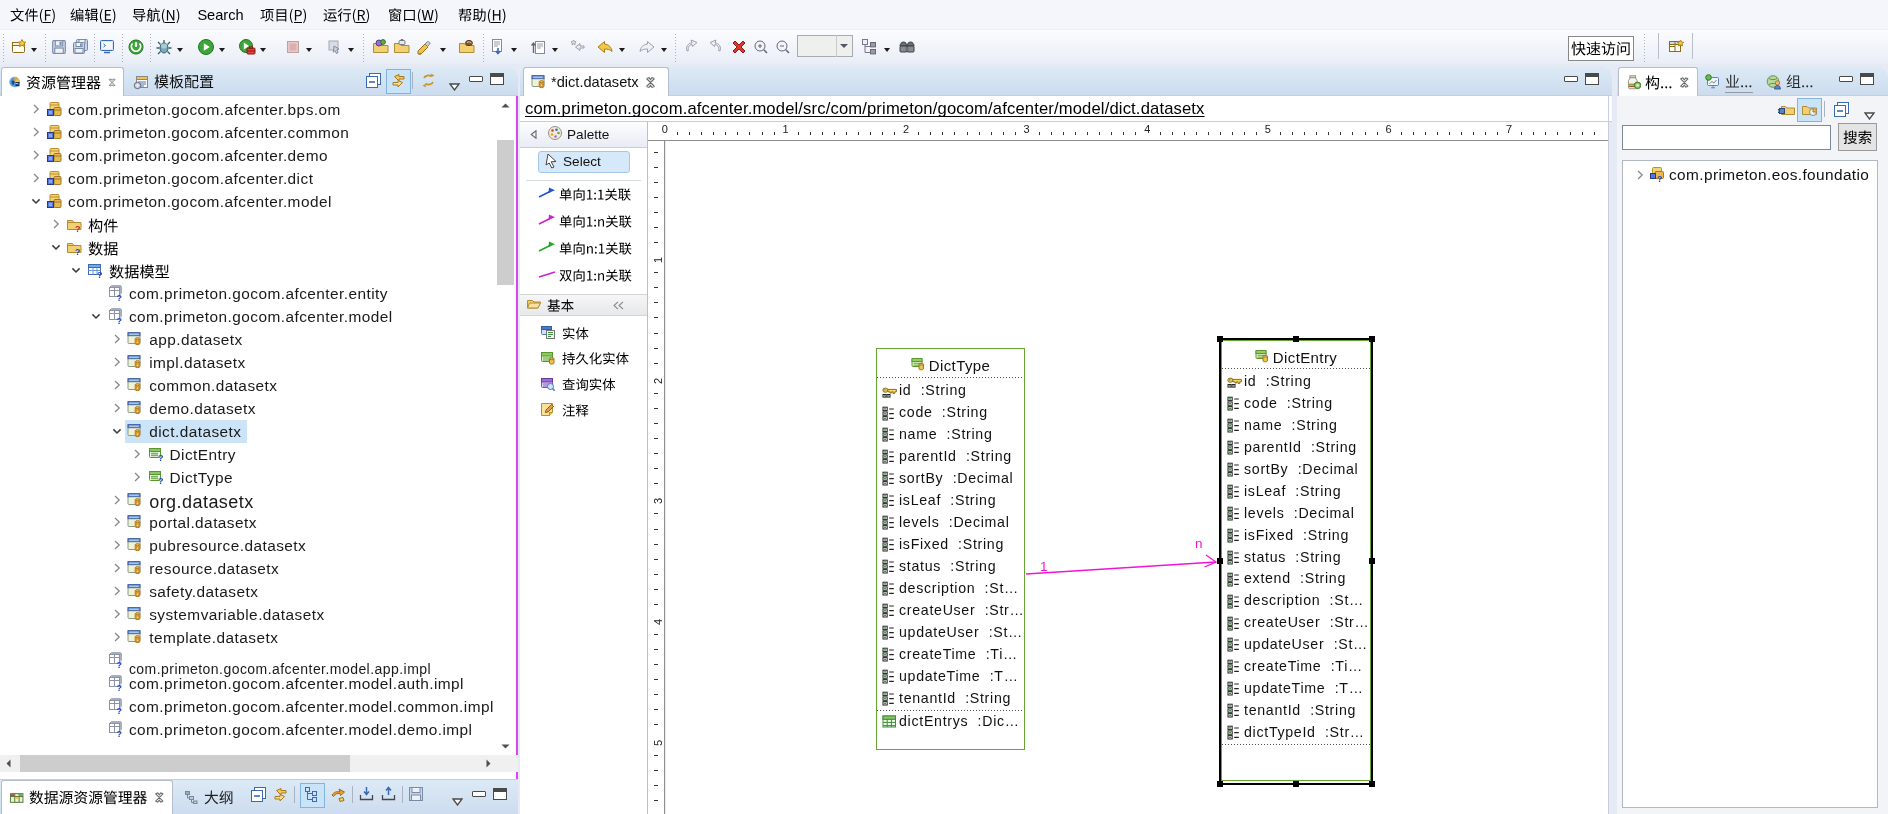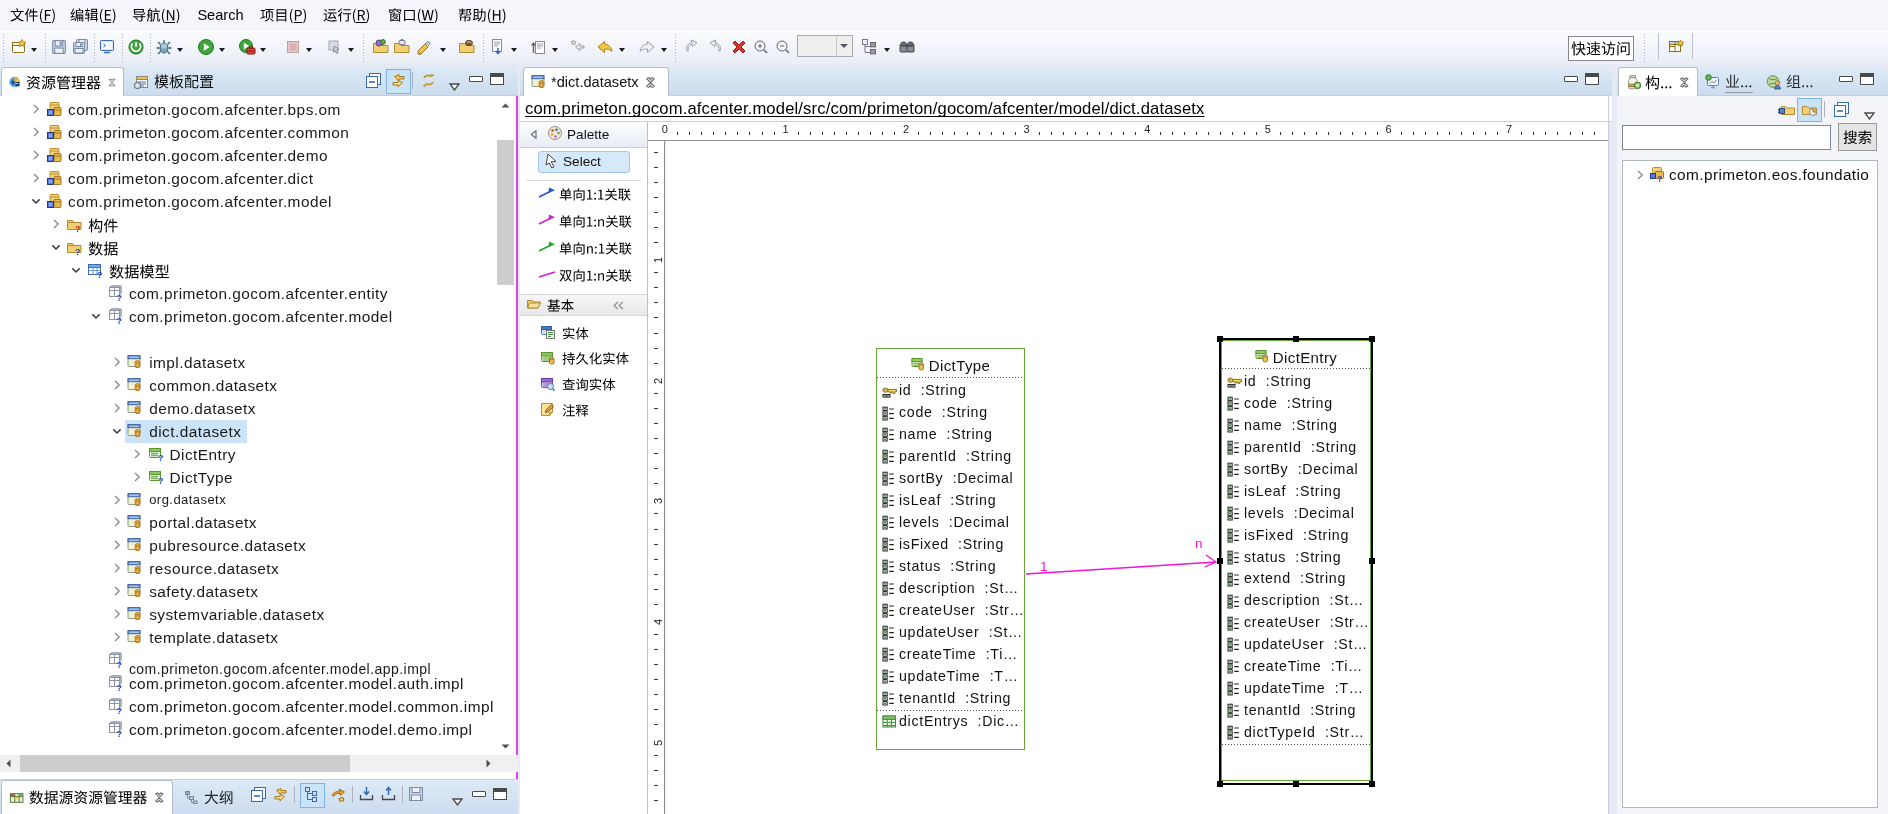--- a/index.html
+++ b/index.html
@@ -392,20 +392,34 @@
           <path d="M4.4 6.4L8 10l3.6-3.6" fill="none" stroke="#3c3c3c" stroke-width="1.5"></path>
         </svg></span>
       <span class="abs" style="left:106.9px;top:3px"><svg width="16" height="16" viewBox="0 0 16 16">
           <rect x="2.5" y="2.5" width="10" height="9" fill="#fff" stroke="#8a93a8"></rect>
           <path d="M2.5 5.5h10M7.5 2.5v9M2.5 2.5 L 4 1 h10 v7.5 L12.5 10" stroke="#8a93a8" fill="none"></path>
           <path d="M14 1.5v7M4.5 1h9" stroke="#8a93a8" fill="none"></path>
           <text x="9.5" y="15.5" font-size="9" font-weight="bold" fill="#2244cc" font-family="Liberation Sans">?</text>
         </svg></span>
       <span class="abs" style="left:128.9px;top:3px;font-size:15.4px;letter-spacing:.45px">com.primeton.gocom.afcenter.model</span>
     </div>
+    <div class="tr-row" style="top:231.8px">
+      <span class="abs" style="left:108.7px;top:3px"><svg width="16" height="16" viewBox="0 0 16 16">
+          <path d="M6 4l4.2 4L6 12" fill="none" stroke="#8a8a8a" stroke-width="1.3"></path>
+        </svg></span>
+      <span class="abs" style="left:127.2px;top:3px"><svg width="16" height="16" viewBox="0 0 16 16">
+          <rect x="1" y="1.5" width="12" height="11" rx="1" fill="#eff3d4" stroke="#8a9a8a"></rect>
+          <rect x="1" y="1.5" width="12" height="3.2" fill="#5588cc" stroke="#4a6aa8"></rect>
+          <path d="M2.2 3.2h9.6" stroke="#cfe0f4"></path>
+          <path d="M8.2 7.8c0-1.1 4.6-1.1 4.6 0v5c0 1.1-4.6 1.1-4.6 0z" fill="#f5a833" stroke="#b57a1a"></path>
+          <ellipse cx="10.5" cy="7.8" rx="2.3" ry=".9" fill="#fbd48a" stroke="#b57a1a"></ellipse>
+          <rect x="9.2" y="10" width="2.6" height="2.4" fill="#fbd48a" stroke="#b57a1a" stroke-width=".6"></rect>
+        </svg></span>
+      <span class="abs" style="left:149.2px;top:3px;font-size:15.4px;letter-spacing:.45px">app.datasetx</span>
+    </div>
     <div class="tr-row" style="top:254.8px">
       <span class="abs" style="left:108.7px;top:3px"><svg width="16" height="16" viewBox="0 0 16 16">
           <path d="M6 4l4.2 4L6 12" fill="none" stroke="#8a8a8a" stroke-width="1.3"></path>
         </svg></span>
       <span class="abs" style="left:127.2px;top:3px"><svg width="16" height="16" viewBox="0 0 16 16">
           <rect x="1" y="1.5" width="12" height="11" rx="1" fill="#eff3d4" stroke="#8a9a8a"></rect>
           <rect x="1" y="1.5" width="12" height="3.2" fill="#5588cc" stroke="#4a6aa8"></rect>
           <path d="M2.2 3.2h9.6" stroke="#cfe0f4"></path>
           <path d="M8.2 7.8c0-1.1 4.6-1.1 4.6 0v5c0 1.1-4.6 1.1-4.6 0z" fill="#f5a833" stroke="#b57a1a"></path>
           <ellipse cx="10.5" cy="7.8" rx="2.3" ry=".9" fill="#fbd48a" stroke="#b57a1a"></ellipse>
@@ -485,21 +499,21 @@
           <path d="M6 4l4.2 4L6 12" fill="none" stroke="#8a8a8a" stroke-width="1.3"></path>
         </svg></span>
       <span class="abs" style="left:127.2px;top:3px"><svg width="16" height="16" viewBox="0 0 16 16">
           <rect x="1" y="1.5" width="12" height="11" rx="1" fill="#eff3d4" stroke="#8a9a8a"></rect>
           <rect x="1" y="1.5" width="12" height="3.2" fill="#5588cc" stroke="#4a6aa8"></rect>
           <path d="M2.2 3.2h9.6" stroke="#cfe0f4"></path>
           <path d="M8.2 7.8c0-1.1 4.6-1.1 4.6 0v5c0 1.1-4.6 1.1-4.6 0z" fill="#f5a833" stroke="#b57a1a"></path>
           <ellipse cx="10.5" cy="7.8" rx="2.3" ry=".9" fill="#fbd48a" stroke="#b57a1a"></ellipse>
           <rect x="9.2" y="10" width="2.6" height="2.4" fill="#fbd48a" stroke="#b57a1a" stroke-width=".6"></rect>
         </svg></span>
-      <span class="abs" style="left:149.2px;top:3px;font-size:13px;letter-spacing:.45px">org.datasetx</span>
+      <span class="abs" style="left:149.2px;top:3px;font-size:18px;letter-spacing:.45px">org.datasetx</span>
     </div>
     <div class="tr-row" style="top:415.4px">
       <span class="abs" style="left:108.7px;top:3px"><svg width="16" height="16" viewBox="0 0 16 16">
           <path d="M6 4l4.2 4L6 12" fill="none" stroke="#8a8a8a" stroke-width="1.3"></path>
         </svg></span>
       <span class="abs" style="left:127.2px;top:3px"><svg width="16" height="16" viewBox="0 0 16 16">
           <rect x="1" y="1.5" width="12" height="11" rx="1" fill="#eff3d4" stroke="#8a9a8a"></rect>
           <rect x="1" y="1.5" width="12" height="3.2" fill="#5588cc" stroke="#4a6aa8"></rect>
           <path d="M2.2 3.2h9.6" stroke="#cfe0f4"></path>
           <path d="M8.2 7.8c0-1.1 4.6-1.1 4.6 0v5c0 1.1-4.6 1.1-4.6 0z" fill="#f5a833" stroke="#b57a1a"></path>

